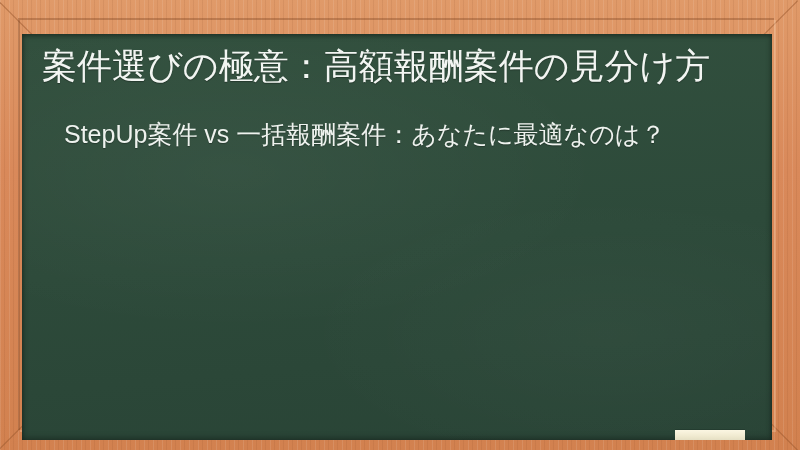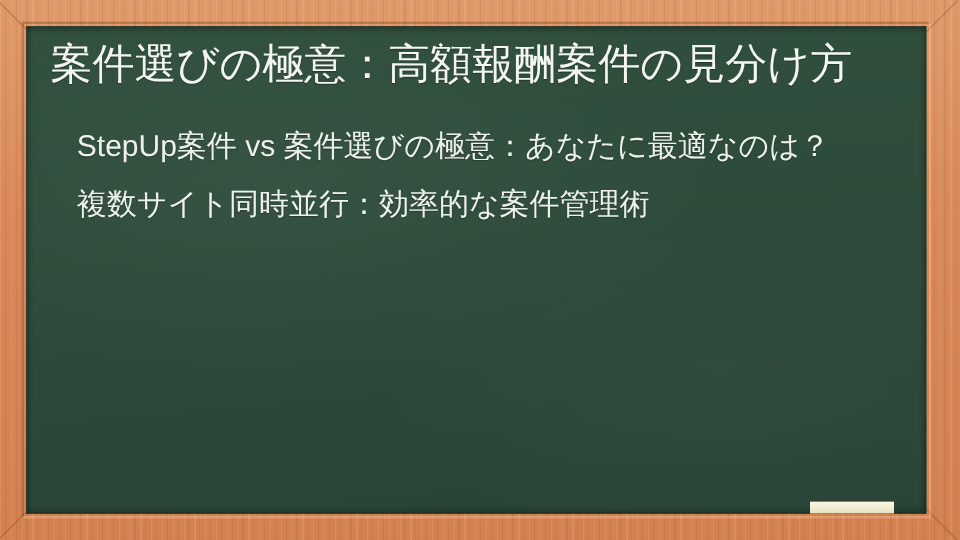--- a/index.html
+++ b/index.html
@@ -70,21 +70,21 @@
     box-shadow:
       -1px -1px 0 1px rgba(120,62,28,0.35),
        1px  1px 0 1px rgba(255,215,180,0.30);
     pointer-events: none;
   }
 
   
   .board {
     position: absolute;
     left: 22px;
-    top: 22px;
+    top: 34px;
     width: 750px;
     height: 406px;
     background: #2d4a3a;
     background-image:
       radial-gradient(ellipse 70% 55% at 28% 34%, rgba(255,255,255,0.035) 0%, rgba(255,255,255,0) 72%),
       radial-gradient(ellipse 60% 50% at 78% 74%, rgba(255,255,255,0.022) 0%, rgba(255,255,255,0) 70%),
       linear-gradient(175deg, #32503e 0%, #2d4a3a 52%, #294436 100%);
     box-shadow: inset 0 2px 5px rgba(0,0,0,0.35),
                 inset 0 -2px 6px rgba(0,0,0,0.28);
     overflow: hidden;
@@ -158,22 +158,21 @@
       </div>
     <div class="frame-inner-bevel"></div>
   </div>
 
   <div class="board">
     <div class="board-content">
 
       <h1 class="title">案件選びの極意：高額報酬案件の見分け方</h1>
 
       <ul class="bullets">
-        <li class="bullet">StepUp案件 vs 案件選びの極意：あなたに最適なのは？</li>
-        <li class="bullet">複数サイト同時並行：効率的な案件管理術</li>
+        <li class="bullet">StepUp案件 vs 一括報酬案件：あなたに最適なのは？</li>
       </ul>
 
     </div>
 
     <div class="chalk"></div>
   </div>
 
 </div>
 
 </body></html>

